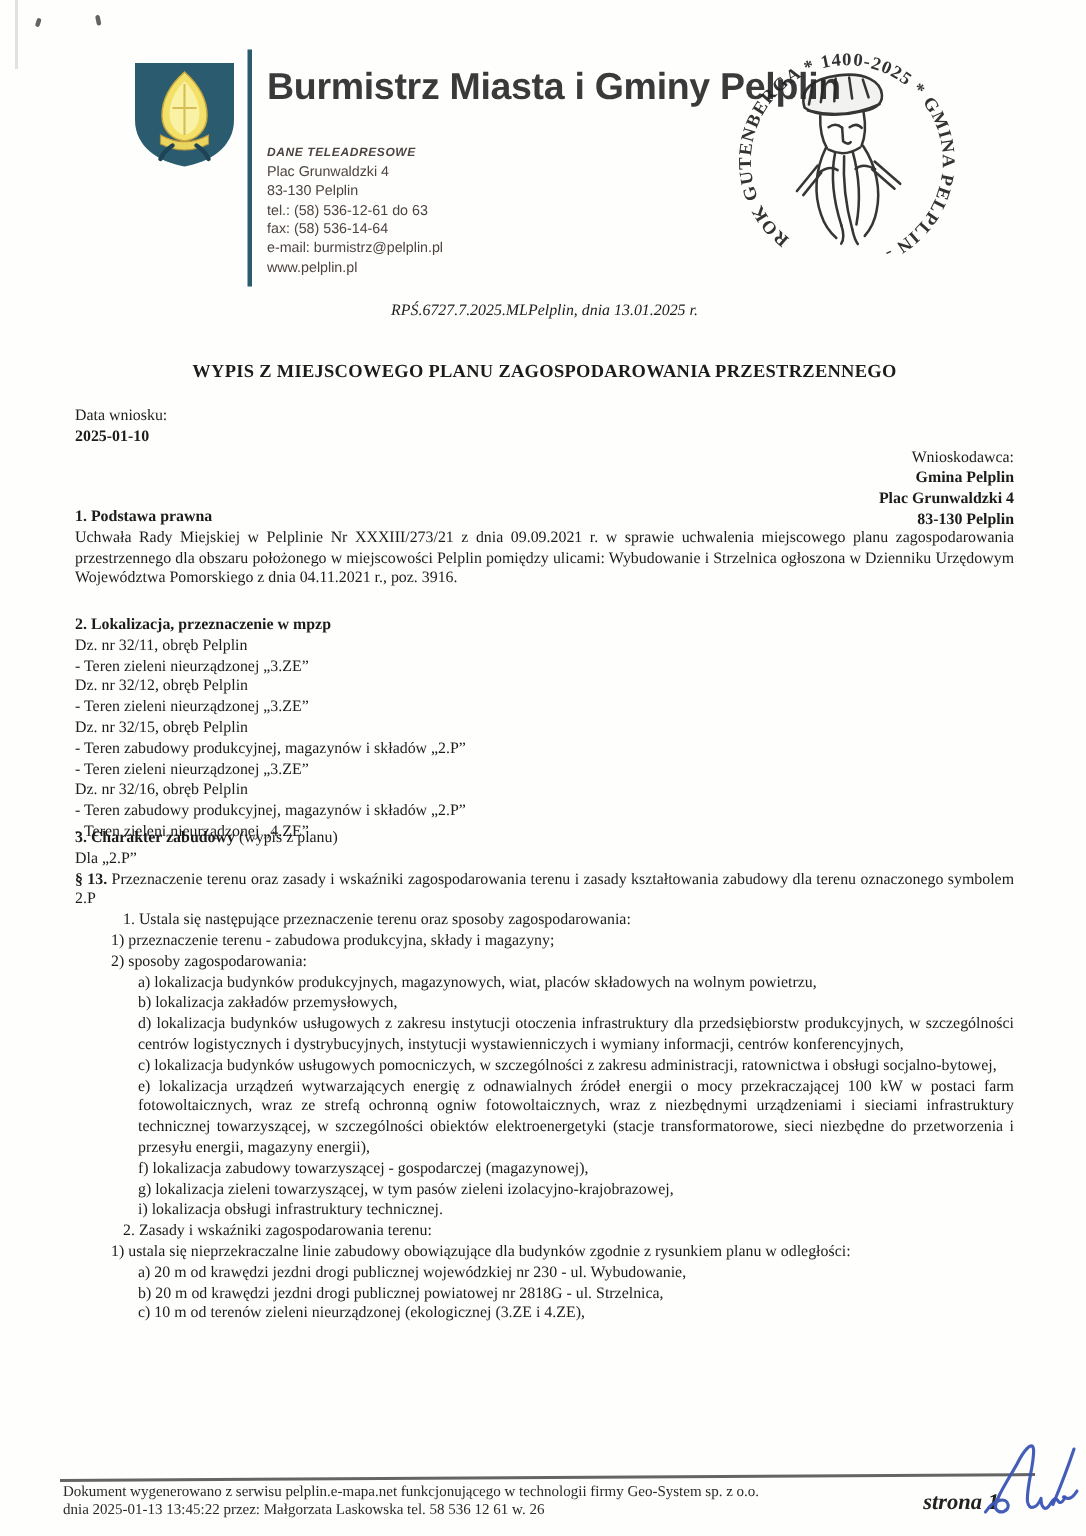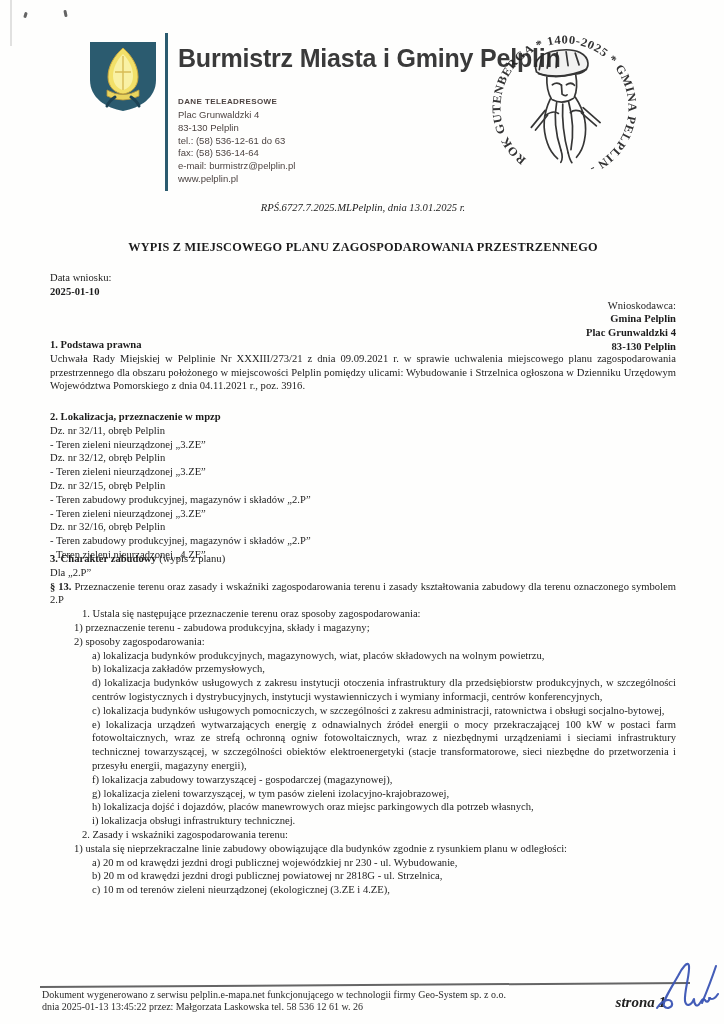--- a/index.html
+++ b/index.html
@@ -18,21 +18,21 @@
 
   
   .crest { left:88px; top:40px; }
   .divider { left:165px; top:33px; width:3px; height:158px; background:#2b5b6f; }
   .org-title {
     left:178px; top:44px; width:420px;
     font-family:"Liberation Sans", sans-serif; font-weight:700;
     font-size:25px; letter-spacing:-0.2px; color:#3a3a3a;
   }
   .contact { left:178px; top:97px; font-family:"Liberation Sans", sans-serif; color:#4d4442; }
-  .contact-heading { font-size:8px; font-weight:700; letter-spacing:.4px; margin-bottom:3px; }
+  .contact-heading { font-size:8px; font-weight:700; letter-spacing:.4px; margin-bottom:3px;font-style:italic; }
   .contact-line { font-size:9.5px; line-height:12.8px; }
 
   
   .stamp { left:479px; top:22px; width:171px; height:171px; transform:rotate(-4deg); opacity:.92; }
   .stamp text { font-family:"Liberation Serif", serif; font-weight:700; font-size:12px; letter-spacing:.6px; fill:#222; }
   .stamp path { stroke:#262626; stroke-width:1.7; fill:none; stroke-linecap:round; stroke-linejoin:round; }
   .stamp .fillhat { fill:rgba(0,0,0,.05); }
 
   
   .doc { font-size:10.6px; line-height:13.8px; color:#1c1c1c; }
@@ -172,21 +172,20 @@
     <div class="just ind0">1. Ustala się następujące przeznaczenie terenu oraz sposoby zagospodarowania:</div>
         <div class="just ind1">1) przeznaczenie terenu - zabudowa produkcyjna, składy i magazyny;</div>
         <div class="just ind1">2) sposoby zagospodarowania:</div>
         <div class="just ind2">a) lokalizacja budynków produkcyjnych, magazynowych, wiat, placów składowych na wolnym powietrzu,</div>
         <div class="just ind2">b) lokalizacja zakładów przemysłowych,</div>
         <div class="just ind2">d) lokalizacja budynków usługowych z zakresu instytucji otoczenia infrastruktury dla przedsiębiorstw produkcyjnych, w szczególności centrów logistycznych i dystrybucyjnych, instytucji wystawienniczych i wymiany informacji, centrów konferencyjnych,</div>
         <div class="just ind2">c) lokalizacja budynków usługowych pomocniczych, w szczególności z zakresu administracji, ratownictwa i obsługi socjalno-bytowej,</div>
         <div class="just ind2">e) lokalizacja urządzeń wytwarzających energię z odnawialnych źródeł energii o mocy przekraczającej 100 kW w postaci farm fotowoltaicznych, wraz ze strefą ochronną ogniw fotowoltaicznych, wraz z niezbędnymi urządzeniami i sieciami infrastruktury technicznej towarzyszącej, w szczególności obiektów elektroenergetyki (stacje transformatorowe, sieci niezbędne do przetworzenia i przesyłu energii, magazyny energii),</div>
         <div class="just ind2">f) lokalizacja zabudowy towarzyszącej - gospodarczej (magazynowej),</div>
         <div class="just ind2">g) lokalizacja zieleni towarzyszącej, w tym pasów zieleni izolacyjno-krajobrazowej,</div>
-        <div class="just ind2">h) lokalizacja dojść i dojazdów, placów manewrowych oraz miejsc parkingowych dla potrzeb własnych,</div>
         <div class="just ind2">i) lokalizacja obsługi infrastruktury technicznej.</div>
         <div class="just ind0">2. Zasady i wskaźniki zagospodarowania terenu:</div>
         <div class="just ind1">1) ustala się nieprzekraczalne linie zabudowy obowiązujące dla budynków zgodnie z rysunkiem planu w odległości:</div>
         <div class="just ind2">a) 20 m od krawędzi jezdni drogi publicznej wojewódzkiej nr 230 - ul. Wybudowanie,</div>
         <div class="just ind2">b) 20 m od krawędzi jezdni drogi publicznej powiatowej nr 2818G - ul. Strzelnica,</div>
         <div class="just ind2">c) 10 m od terenów zieleni nieurządzonej (ekologicznej (3.ZE i 4.ZE),</div>
       </div>
   </div>
 
   <div class="abs footer-rule"></div>

